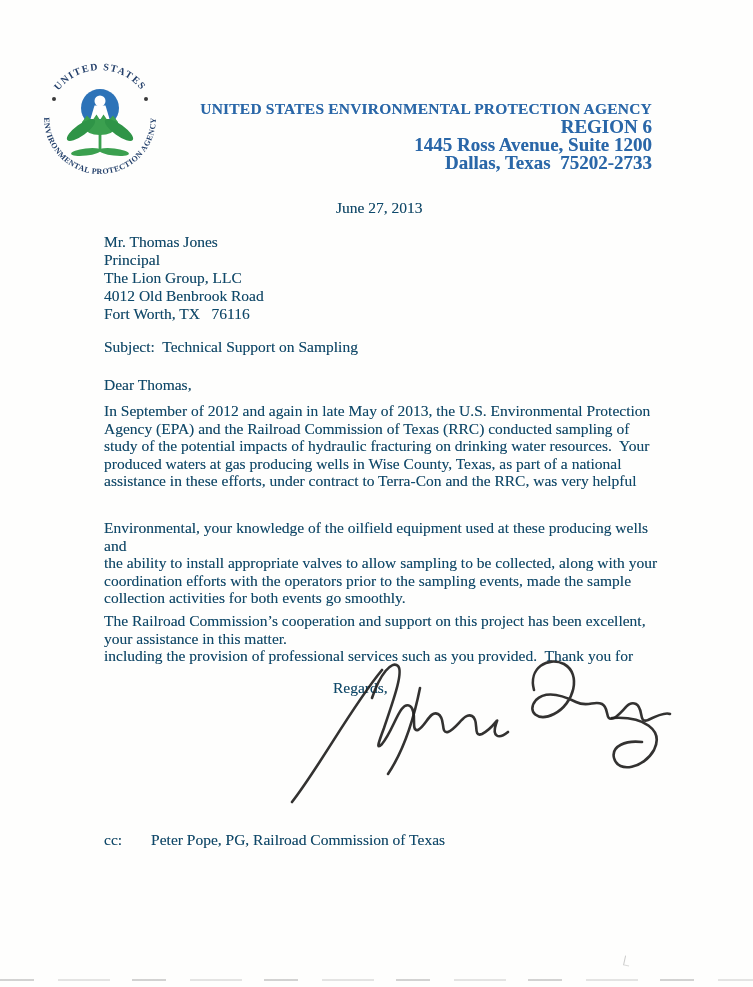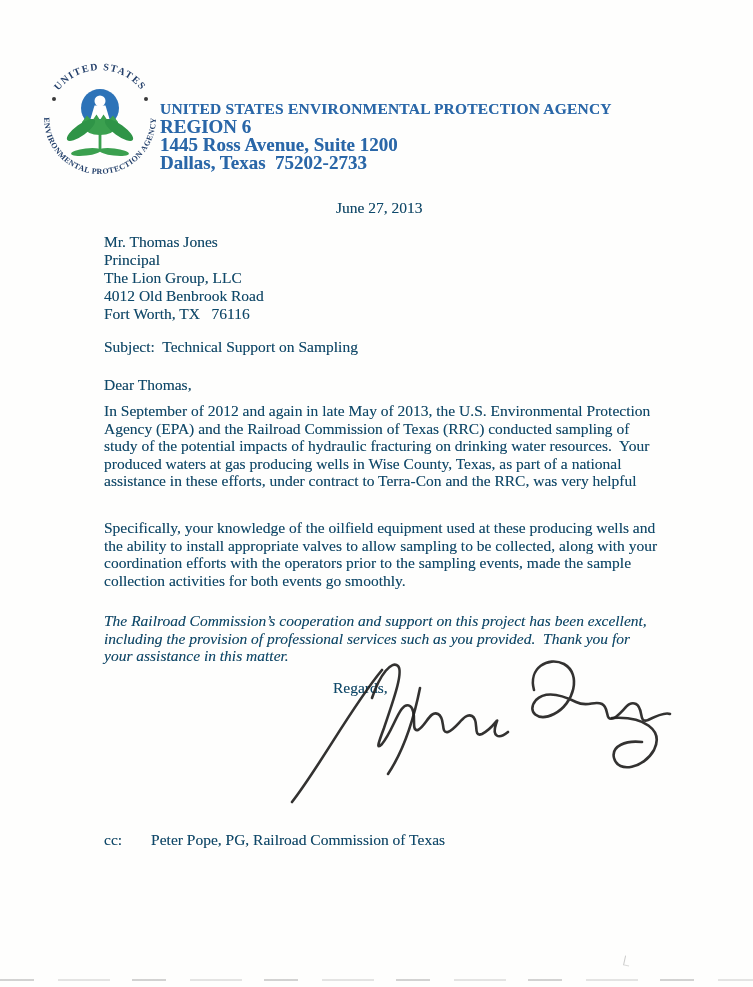--- a/index.html
+++ b/index.html
@@ -16,39 +16,39 @@
   .body-text{
     font-size:15.5px;
     line-height:17.6px;
     color:#0c4a6e;
     text-shadow:0 0 0.6px rgba(90,88,84,0.55);
   }
   
   .lh-logo{position:absolute;left:36px;top:58px;width:128px;height:128px;}
   .lh-text{
     position:absolute;left:160px;top:99px;width:492px;
-    text-align:left;font-weight:bold;
+    text-align:right;font-weight:bold;
     color:#2a67a8;
     text-shadow:0 0 0.5px rgba(42,103,168,0.45);
   }
   .lh-agency{font-size:15.5px;line-height:19px;letter-spacing:0.2px;}
   .lh-sub{font-size:19px;line-height:18px;}
   .logo-blue{fill:#2d73b8;}
   .logo-green{fill:#3ba04f;}
   .logo-green2{fill:#2f9447;}
   .logo-arc{fill:#24406b;font-family:"Liberation Serif",serif;font-weight:bold;}
   
   .date-line{position:absolute;left:336px;top:199px;}
   .recipient{position:absolute;left:104px;top:233px;line-height:18px;}
   .subject{position:absolute;left:104px;top:338px;}
   .salutation{position:absolute;left:104px;top:376px;text-align:right;}
   .para{position:absolute;left:104px;width:568px;}
   .para1{top:402px;}
   .para2{top:519px;}
-  .para3{top:612px;font-style:italic;}
+  .para3{top:612px;}
   .regards{position:absolute;left:333px;top:679px;}
   .signer{position:absolute;left:333px;top:750px;line-height:19px;}
   .ccline{position:absolute;left:104px;top:831px;}
   .cc-value{margin-left:29px;}
   
   .sig{position:absolute;left:272px;top:656px;width:400px;height:150px;}
   .sig path{fill:none;stroke:#22211f;stroke-width:2.6;stroke-linecap:round;opacity:0.92;}
   
   .scan-bottom{
     position:absolute;left:0;bottom:6px;height:2px;width:753px;
@@ -118,30 +118,30 @@
 
   <div class="para para1 body-text">
     <div class="t">In September of 2012 and again in late May of 2013, the U.S. Environmental Protection</div>
     <div class="t">Agency (EPA) and the Railroad Commission of Texas (RRC) conducted sampling of</div>
     <div class="t">study of the potential impacts of hydraulic fracturing on drinking water resources.  Your</div>
     <div class="t">produced waters at gas producing wells in Wise County, Texas, as part of a national</div>
     <div class="t">assistance in these efforts, under contract to Terra-Con and the RRC, was very helpful</div>
   </div>
 
   <div class="para para2 body-text">
-    <div class="t">Specifically, your knowledge of the oilfield equipment used at these producing wells and</div>
+    <div class="t">Environmental, your knowledge of the oilfield equipment used at these producing wells and</div>
     <div class="t">the ability to install appropriate valves to allow sampling to be collected, along with your</div>
     <div class="t">coordination efforts with the operators prior to the sampling events, made the sample</div>
     <div class="t">collection activities for both events go smoothly.</div>
   </div>
 
   <div class="para para3 body-text">
     <div class="t">The Railroad Commission’s cooperation and support on this project has been excellent,</div>
+    <div class="t">your assistance in this matter.</div>
     <div class="t">including the provision of professional services such as you provided.  Thank you for</div>
-    <div class="t">your assistance in this matter.</div>
   </div>
 
   <div class="regards body-text t">Regards,</div>
 
 
   <svg class="sig" viewBox="0 0 400 150" aria-hidden="true">
     <path d="M 20 146 C 48 110, 80 50, 110 14"></path>
     <path d="M 100 42 C 108 18, 120 4, 126 10 C 132 16, 120 48, 112 72 C 106 88, 104 94, 110 88 C 122 74, 128 44, 138 50 C 146 56, 138 76, 146 74 C 154 70, 158 54, 166 58 C 174 62, 168 78, 176 76 C 186 72, 192 56, 200 60 C 208 64, 200 82, 210 78 C 222 72, 228 58, 224 68 C 220 80, 226 84, 236 76"></path>
     <path d="M 148 32 C 142 62, 132 94, 116 118"></path>
     <path d="M 262 34 C 256 12, 276 0, 292 8 C 310 18, 302 48, 282 58 C 266 66, 254 56, 264 44 C 274 34, 292 40, 304 46 C 316 52, 322 44, 330 48 C 338 52, 332 66, 342 62 C 352 56, 356 44, 364 48 C 372 52, 366 68, 376 64 C 386 59, 394 56, 398 58"></path>

